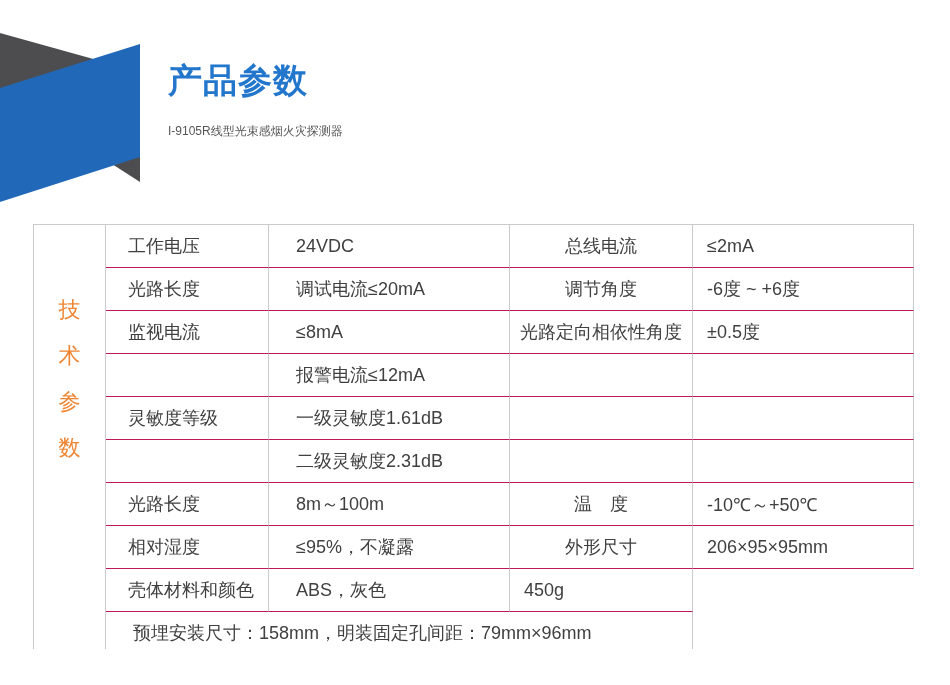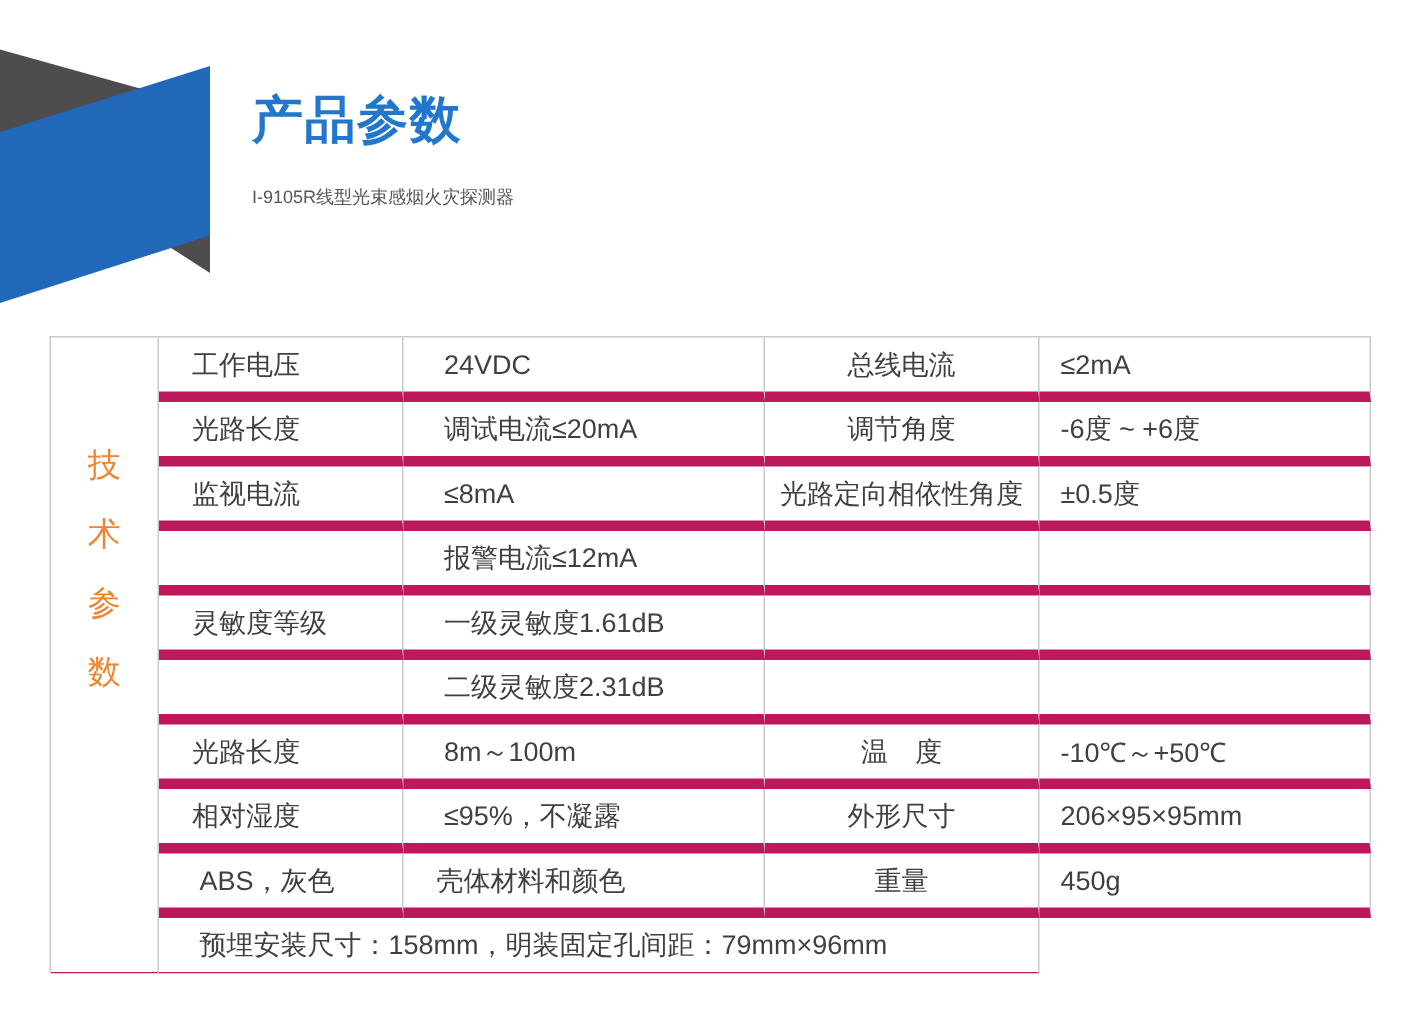--- a/index.html
+++ b/index.html
@@ -48,21 +48,21 @@
     top: 224px;
     display: grid;
     grid-template-columns: 72px 163px 241px 183px 221px;
     grid-auto-rows: 43px;
     border-top: 1px solid #cacaca;
     border-left: 1px solid #cacaca;
   }
   .cell {
     box-sizing: border-box;
     border-right: 1px solid #cacaca;
-    border-bottom: 7px solid #be185d;
+    border-bottom: 1px solid #be185d;
     display: flex;
     align-items: center;
     font-size: 18px;
     color: #404040;
     white-space: nowrap;
     overflow: hidden;
   }
   .side-cell {
     grid-column: 1;
     grid-row: 1 / span 10;
@@ -136,21 +136,20 @@
     <div class="cell c-label">光路长度</div>
     <div class="cell c-value">8m～100m</div>
     <div class="cell c-label2">温　度</div>
     <div class="cell c-value2">-10℃～+50℃</div>
 
     <div class="cell c-label">相对湿度</div>
     <div class="cell c-value">≤95%，不凝露</div>
     <div class="cell c-label2">外形尺寸</div>
     <div class="cell c-value2">206×95×95mm</div>
 
+    <div class="cell c-label">壳体材料和颜色</div>
     <div class="cell c-value">ABS，灰色</div>
-    <div class="cell c-label">壳体材料和颜色</div>
-    <div class="cell c-label2">重量</div>
     <div class="cell c-value2">450g</div>
 
     <div class="cell span-value">预埋安装尺寸：158mm，明装固定孔间距：79mm×96mm</div>
 
   </div>
 </div>
 
 </body></html>

